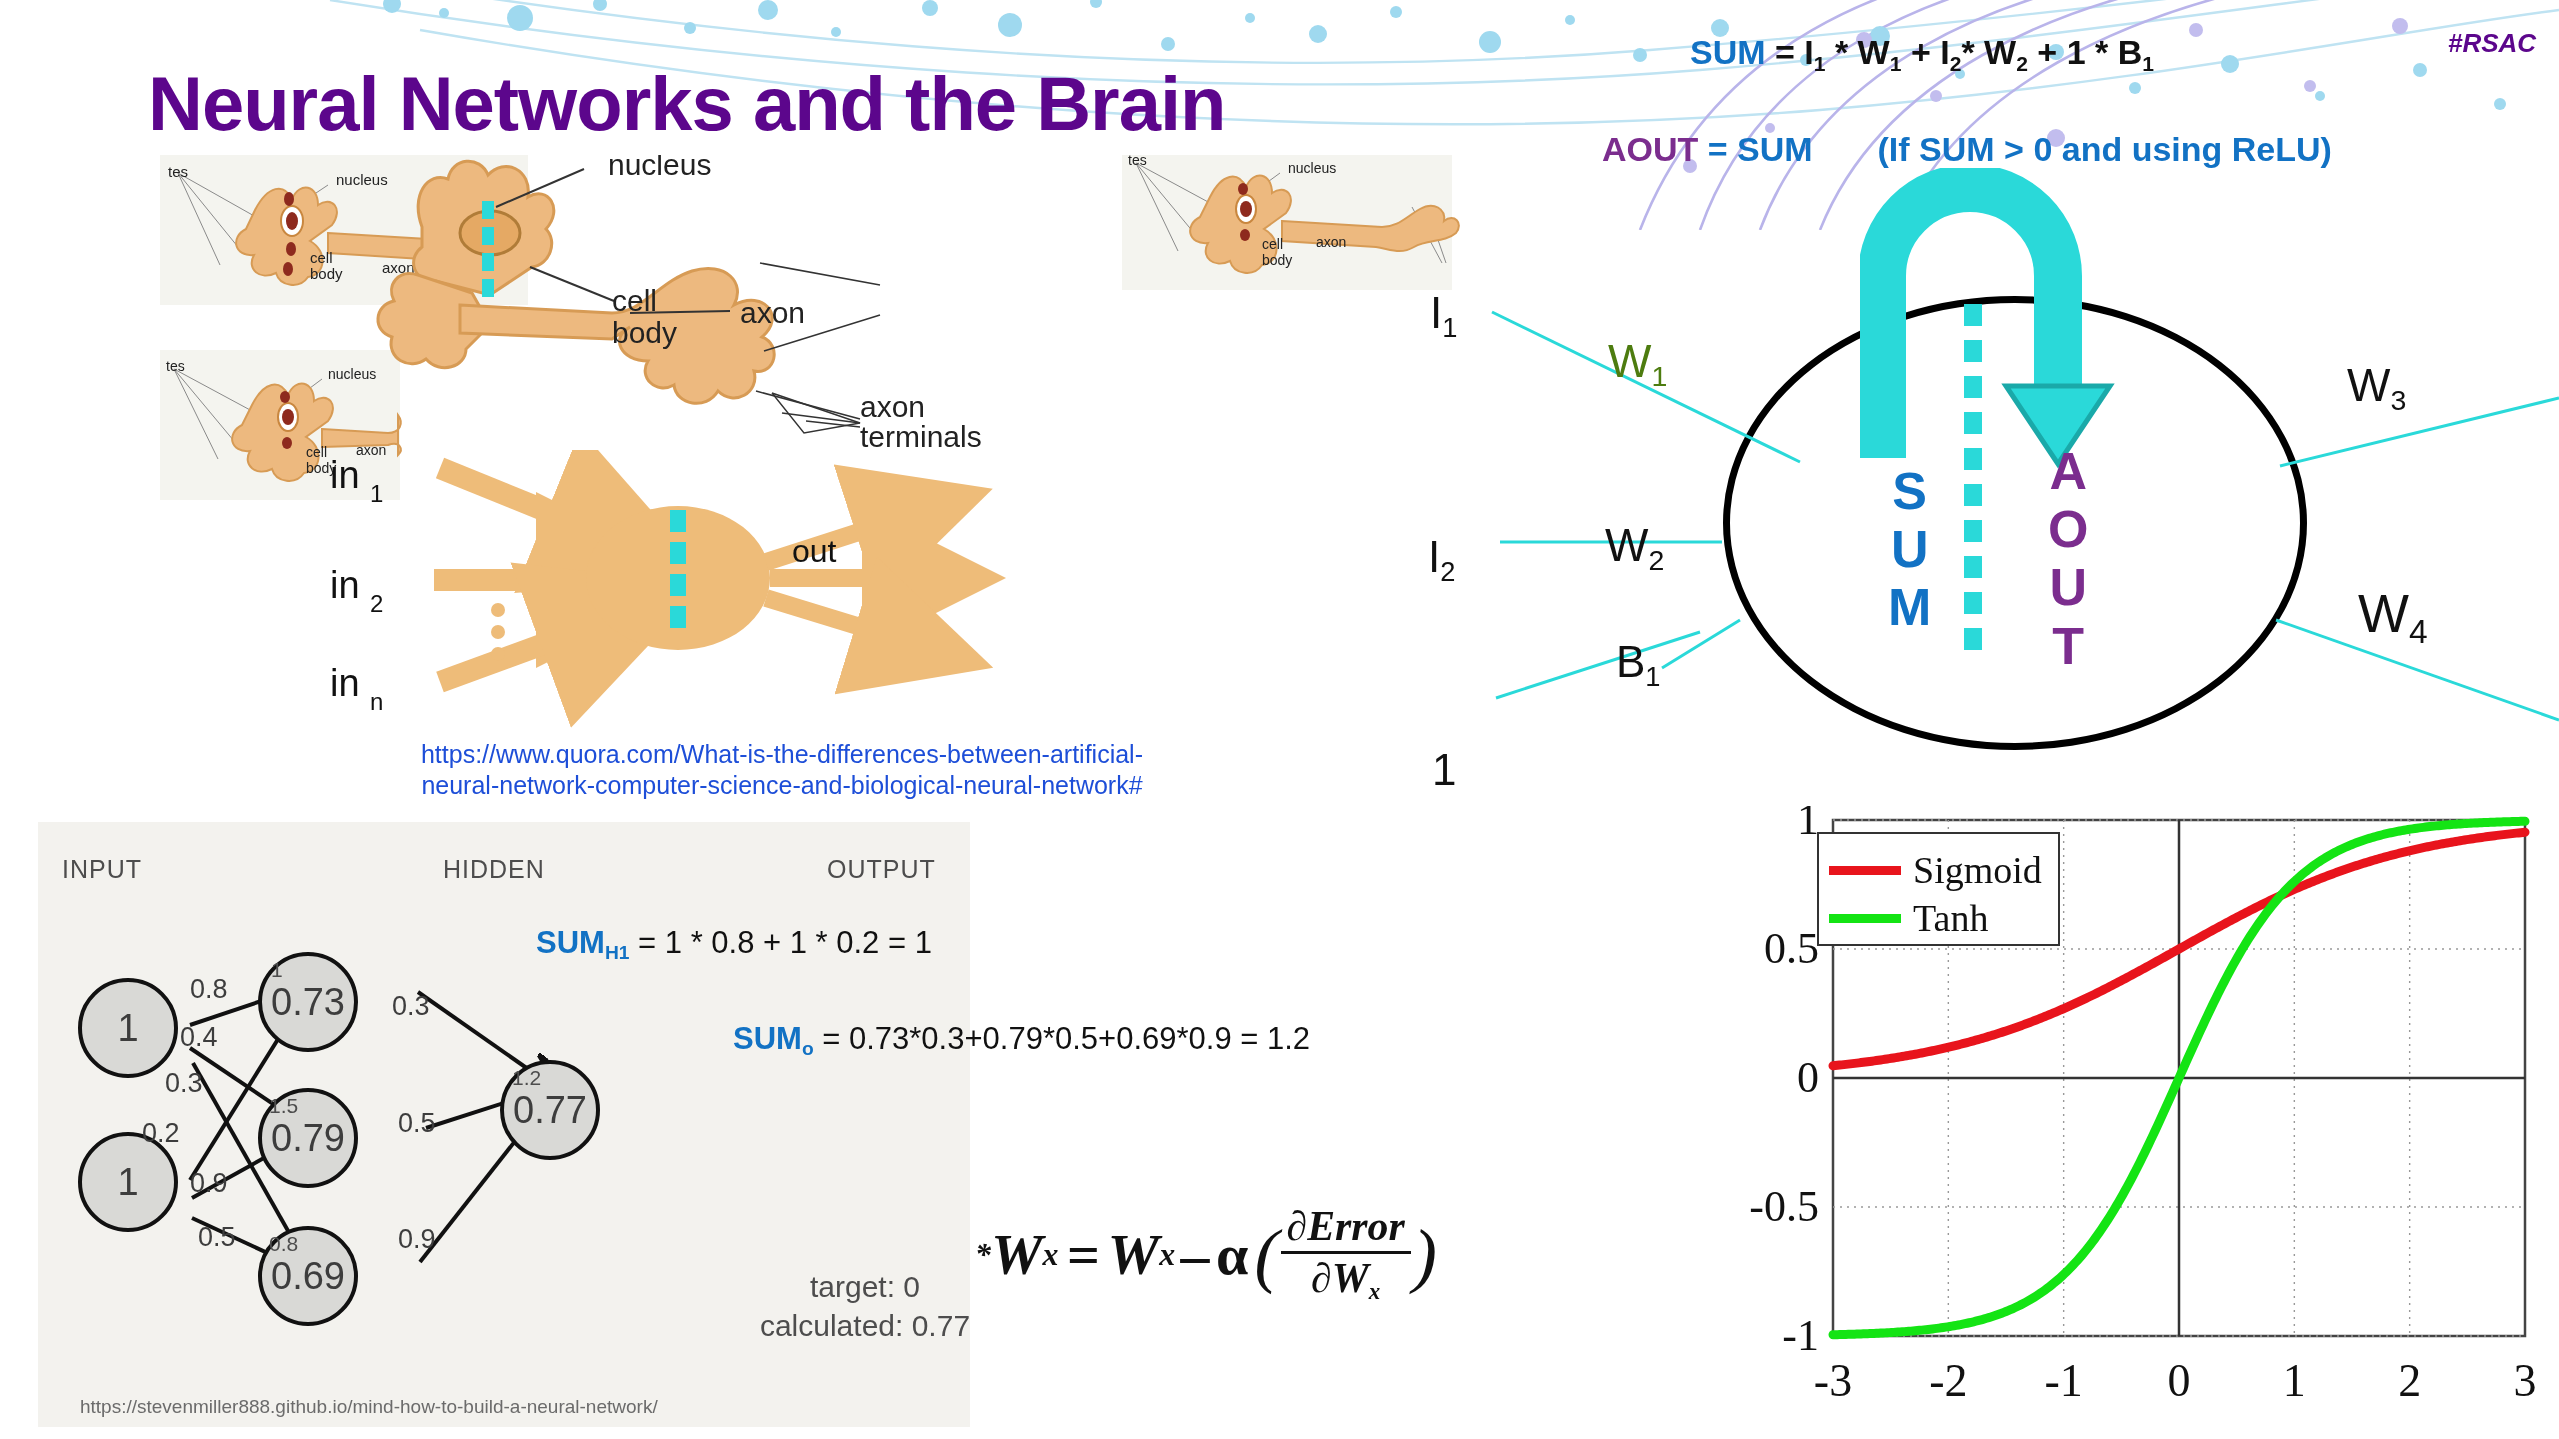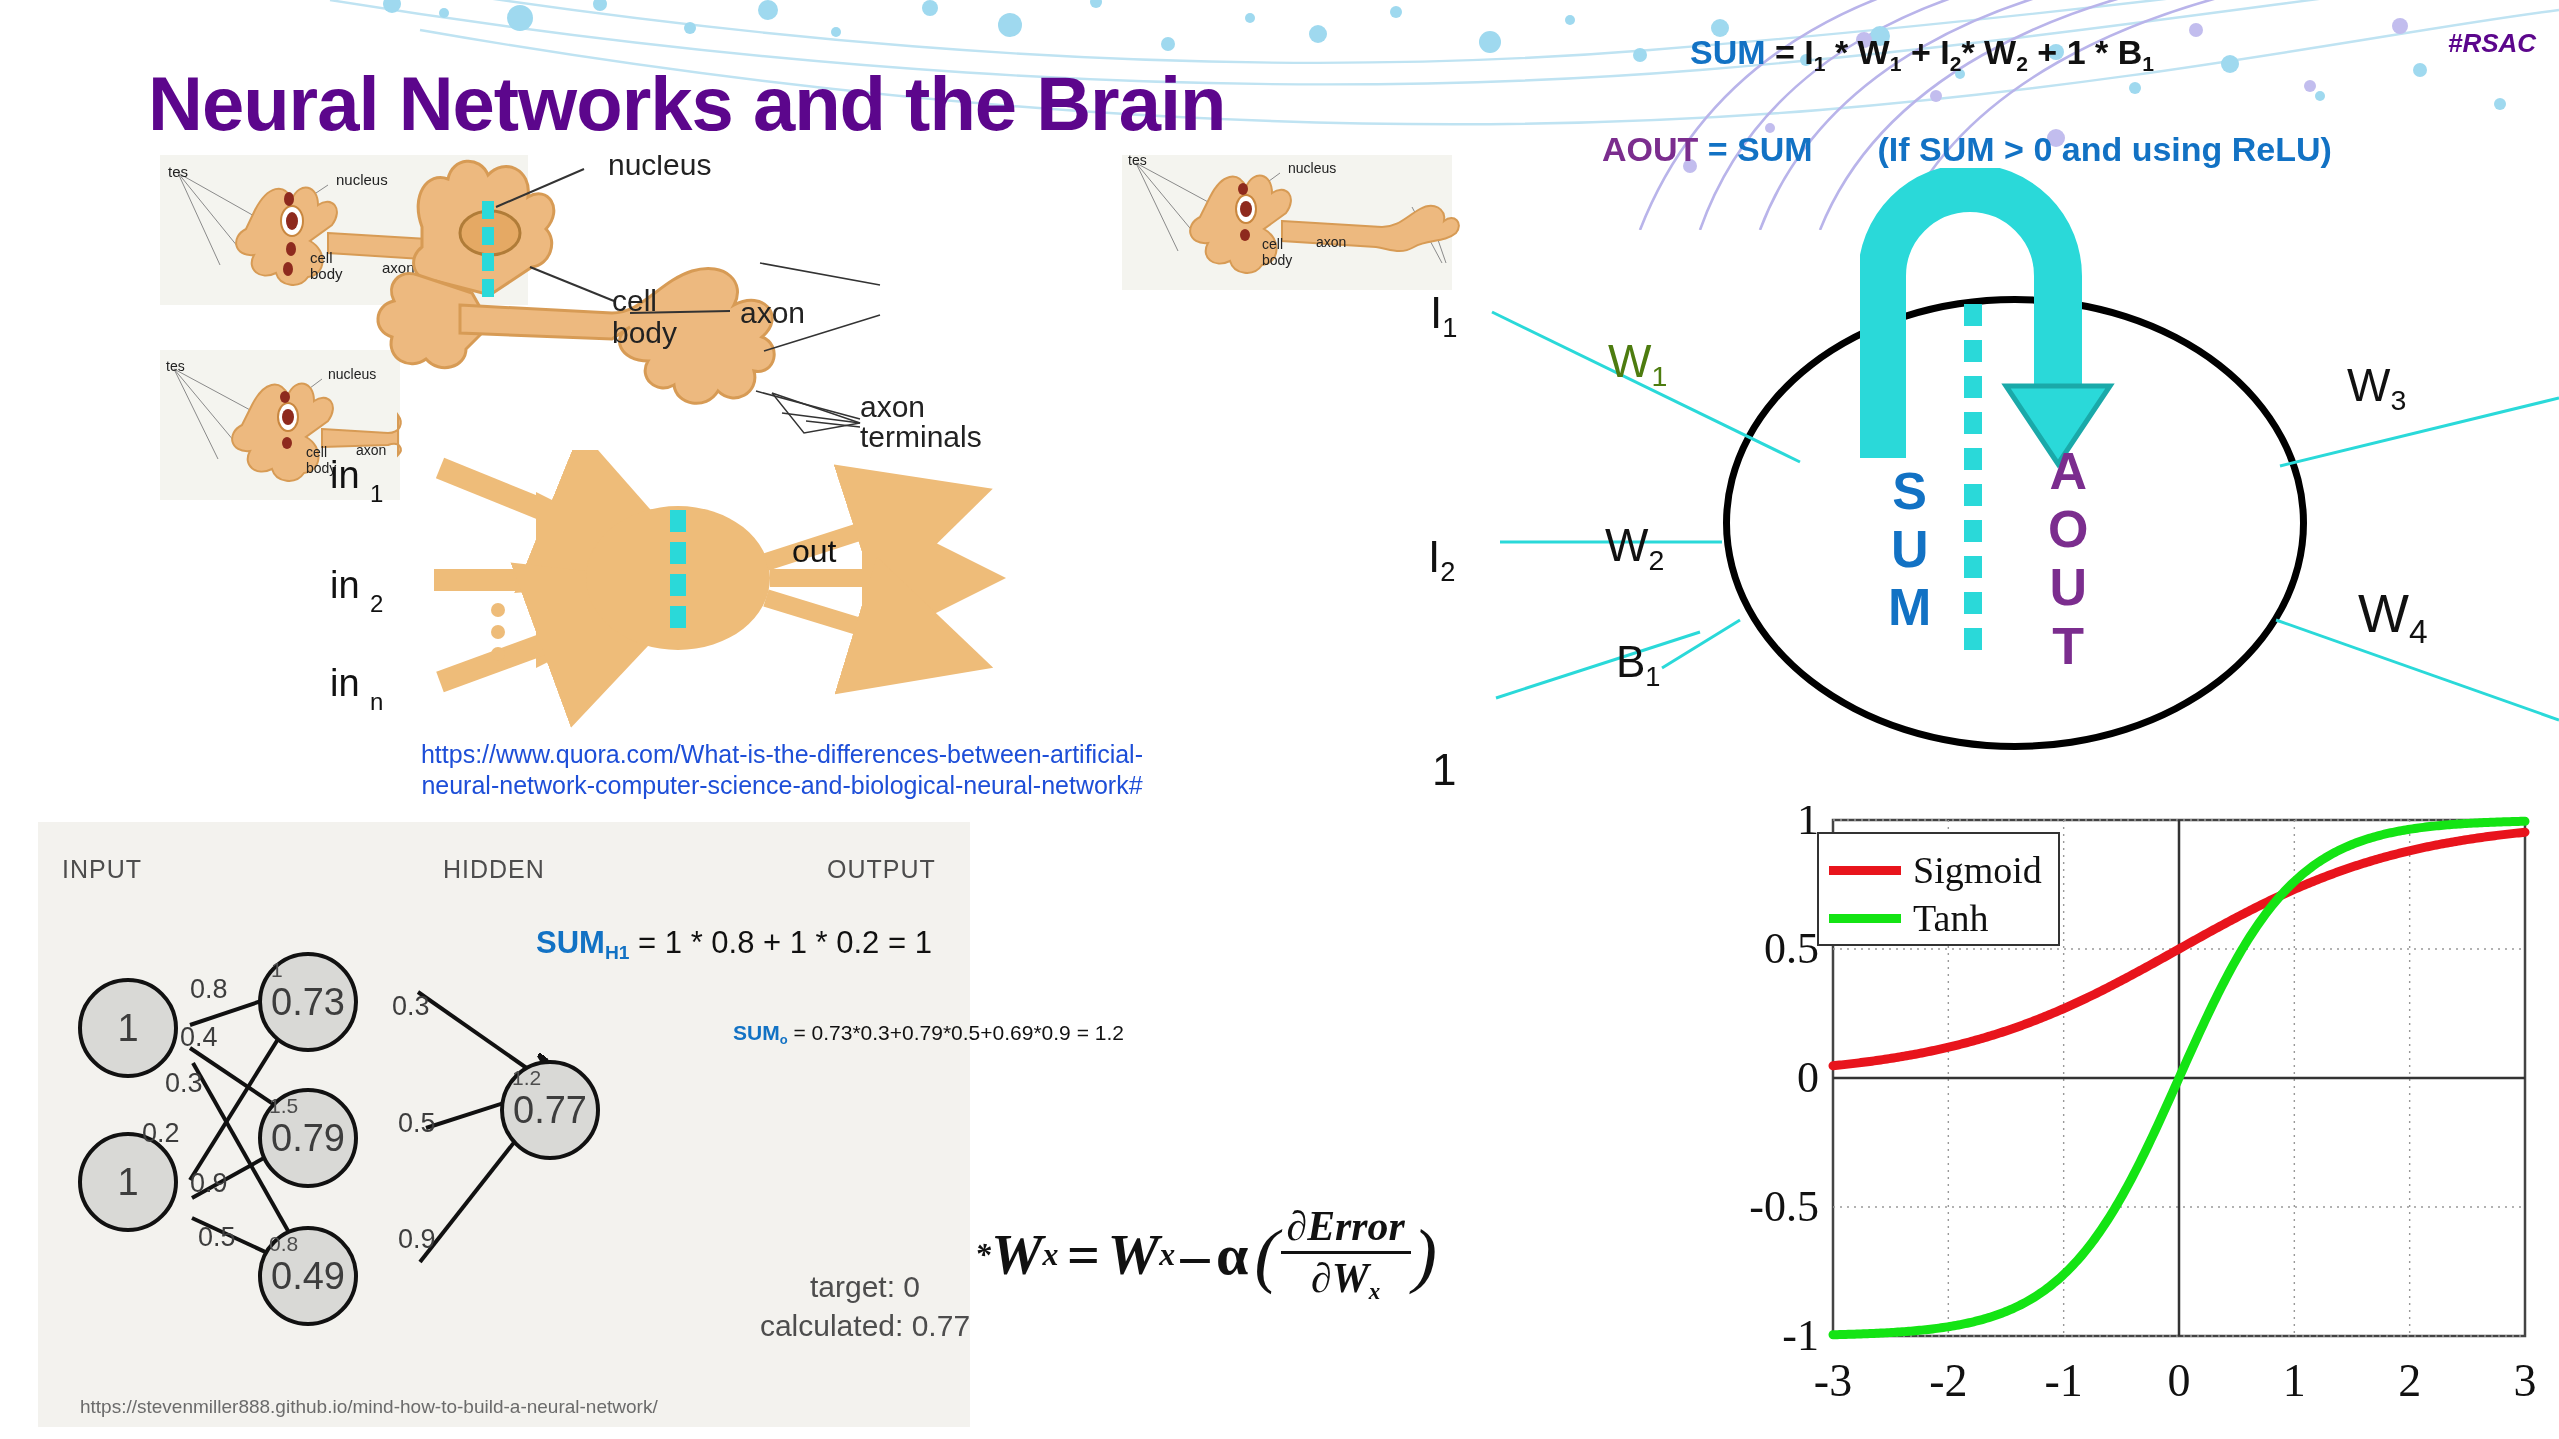--- a/index.html
+++ b/index.html
@@ -42,21 +42,21 @@
   #lbl-output{left:827px;top:855px;}
   .node{border:4px solid #111;background:#d9d9d6;border-radius:50%;
         display:flex;align-items:center;justify-content:center;}
   .node .val{font-size:38px;color:#3d3d3d;}
   .node .sm{position:absolute;font-size:21px;color:#4d4d4d;}
   .wlabel{font-size:27px;color:#3d3d3d;}
 
   
   #sumh1{left:536px;top:925px;font-size:31px;color:#111;white-space:nowrap;}
   #sumh1 .b{color:#1272c4;font-weight:bold;}
-  #sumo{left:733px;top:1021px;font-size:21px;color:#111;white-space:nowrap;}
+  #sumo{left:733px;top:1021px;font-size:31px;color:#111;white-space:nowrap;}
   #sumo .b{color:#1272c4;font-weight:bold;}
   #targetbox{left:750px;top:1267px;font-size:30px;color:#4d4d4d;line-height:1.3;
              text-align:center;width:230px;}
 
   
   #gd{left:975px;top:1205px;font-size:58px;color:#111;
       font-family:"Liberation Serif",serif;font-style:italic;font-weight:bold;
       display:flex;align-items:center;white-space:nowrap;}
   #gd .frac{display:inline-flex;flex-direction:column;align-items:center;
             font-size:.72em;line-height:1.05;vertical-align:middle;margin:0 2px;}
@@ -357,21 +357,21 @@
 <div class="abs node" style="left:258px;top:952px;width:92px;height:92px;">
   <span class="sm" style="left:9px;top:2px;">1</span>
   <span class="val">0.73</span>
 </div>
 <div class="abs node" style="left:258px;top:1088px;width:92px;height:92px;">
   <span class="sm" style="left:7px;top:2px;">1.5</span>
   <span class="val">0.79</span>
 </div>
 <div class="abs node" style="left:258px;top:1226px;width:92px;height:92px;">
   <span class="sm" style="left:7px;top:2px;">0.8</span>
-  <span class="val">0.49</span>
+  <span class="val">0.69</span>
 </div>
 
 <div class="abs node" style="left:500px;top:1060px;width:92px;height:92px;">
   <span class="sm" style="left:8px;top:2px;">1.2</span>
   <span class="val">0.77</span>
 </div>
 
 <div class="abs wlabel" style="left:190px;top:974px;">0.8</div>
 <div class="abs wlabel" style="left:180px;top:1022px;">0.4</div>
 <div class="abs wlabel" style="left:165px;top:1068px;">0.3</div>

